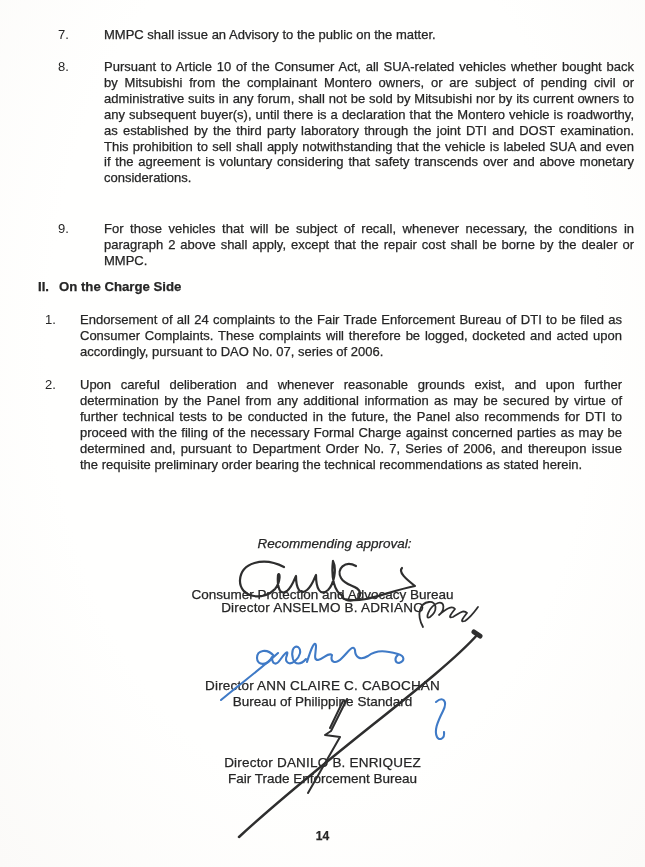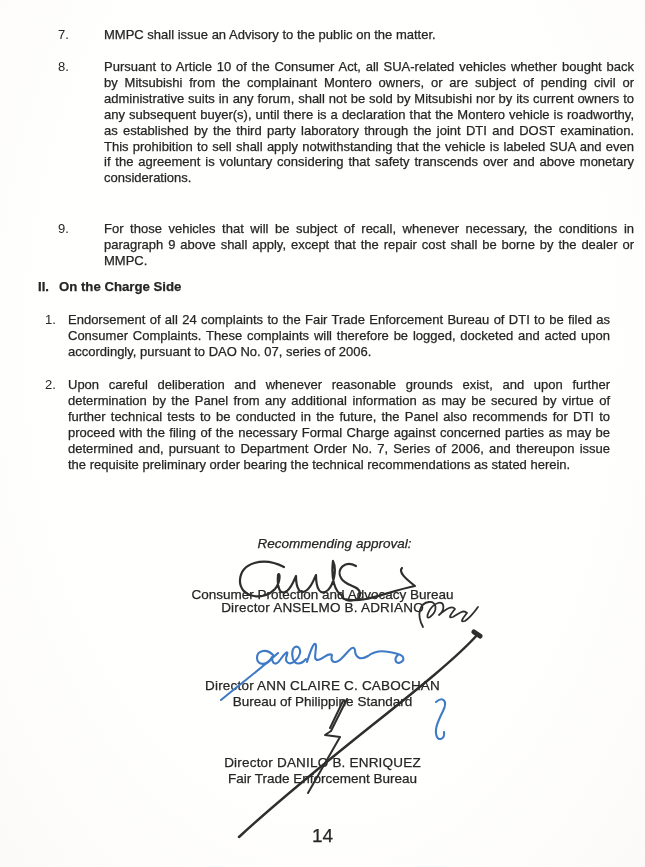--- a/index.html
+++ b/index.html
@@ -17,37 +17,37 @@
   .para .num { position:absolute; top:0; font-size:13px; line-height:15.9px; }
   .para .txt {
     position:absolute; top:0; margin:0;
     font-size:13px; line-height:15.9px;
     text-align:justify;
     -webkit-text-stroke:0.25px #262626;
   }
   .tech .num { left:58px; }
   .tech .txt { left:82px; width:530px;padding-left:22px; }
   .legal .num { left:45px; }
-  .legal .txt { left:68px; width:542px; }
+  .legal .txt { left:80px; width:542px; }
 
   .section-heading {
     position:absolute; left:38px;
     font-size:13.2px; font-weight:bold;
     -webkit-text-stroke:0.25px #262626;
   }
   .section-heading .htitle { margin-left:10px; }
 
   .cline {
     position:absolute; left:0; width:645px;
     text-align:center; font-size:13.5px; line-height:16px;
     -webkit-text-stroke:0.25px #262626;
   }
   .cline.approval { left:12px; font-style:italic; }
   .cline.name { font-weight:normal; letter-spacing:0.2px; }
-  .cline.pagenum { font-size:19px; }
+  .cline.pagenum { font-size:12px;font-weight:bold; }
 
   .sig-overlay {
     position:absolute; left:0; top:0;
     width:645px; height:867px;
     pointer-events:none;
   }
   .sig-overlay path { fill:none; stroke-linecap:round; stroke-linejoin:round; }
 </style>
 </head>
 <body>
@@ -59,21 +59,21 @@
     <p class="txt">MMPC shall issue an Advisory to the public on the matter.</p>
   </div>
 
   <div class="para tech" style="top:59px">
     <span class="num">8.</span>
     <p class="txt">Pursuant to Article 10 of the Consumer Act, all SUA-related vehicles whether bought back by Mitsubishi from the complainant Montero owners, or are subject of pending civil or administrative suits in any forum, shall not be sold by Mitsubishi nor by its current owners to any subsequent buyer(s), until there is a declaration that the Montero vehicle is roadworthy, as established by the third party laboratory through the joint DTI and DOST examination. This prohibition to sell shall apply notwithstanding that the vehicle is labeled SUA and even if the agreement is voluntary considering that safety transcends over and above monetary considerations.</p>
   </div>
 
   <div class="para tech" style="top:221px">
     <span class="num">9.</span>
-    <p class="txt">For those vehicles that will be subject of recall, whenever necessary, the conditions in paragraph 9 above shall apply, except that the repair cost shall be borne by the dealer or MMPC.</p>
+    <p class="txt">For those vehicles that will be subject of recall, whenever necessary, the conditions in paragraph 2 above shall apply, except that the repair cost shall be borne by the dealer or MMPC.</p>
   </div>
 
   <div class="section-heading" style="top:279px">
     <span class="hnum">II.</span><span class="htitle">On the Charge Side</span>
   </div>
 
   <div class="para legal" style="top:312px">
     <span class="num">1.</span>
     <p class="txt">Endorsement of all 24 complaints to the Fair Trade Enforcement Bureau of DTI to be filed as Consumer Complaints. These complaints will therefore be logged, docketed and acted upon accordingly, pursuant to DAO No. 07, series of 2006.</p>
   </div>

